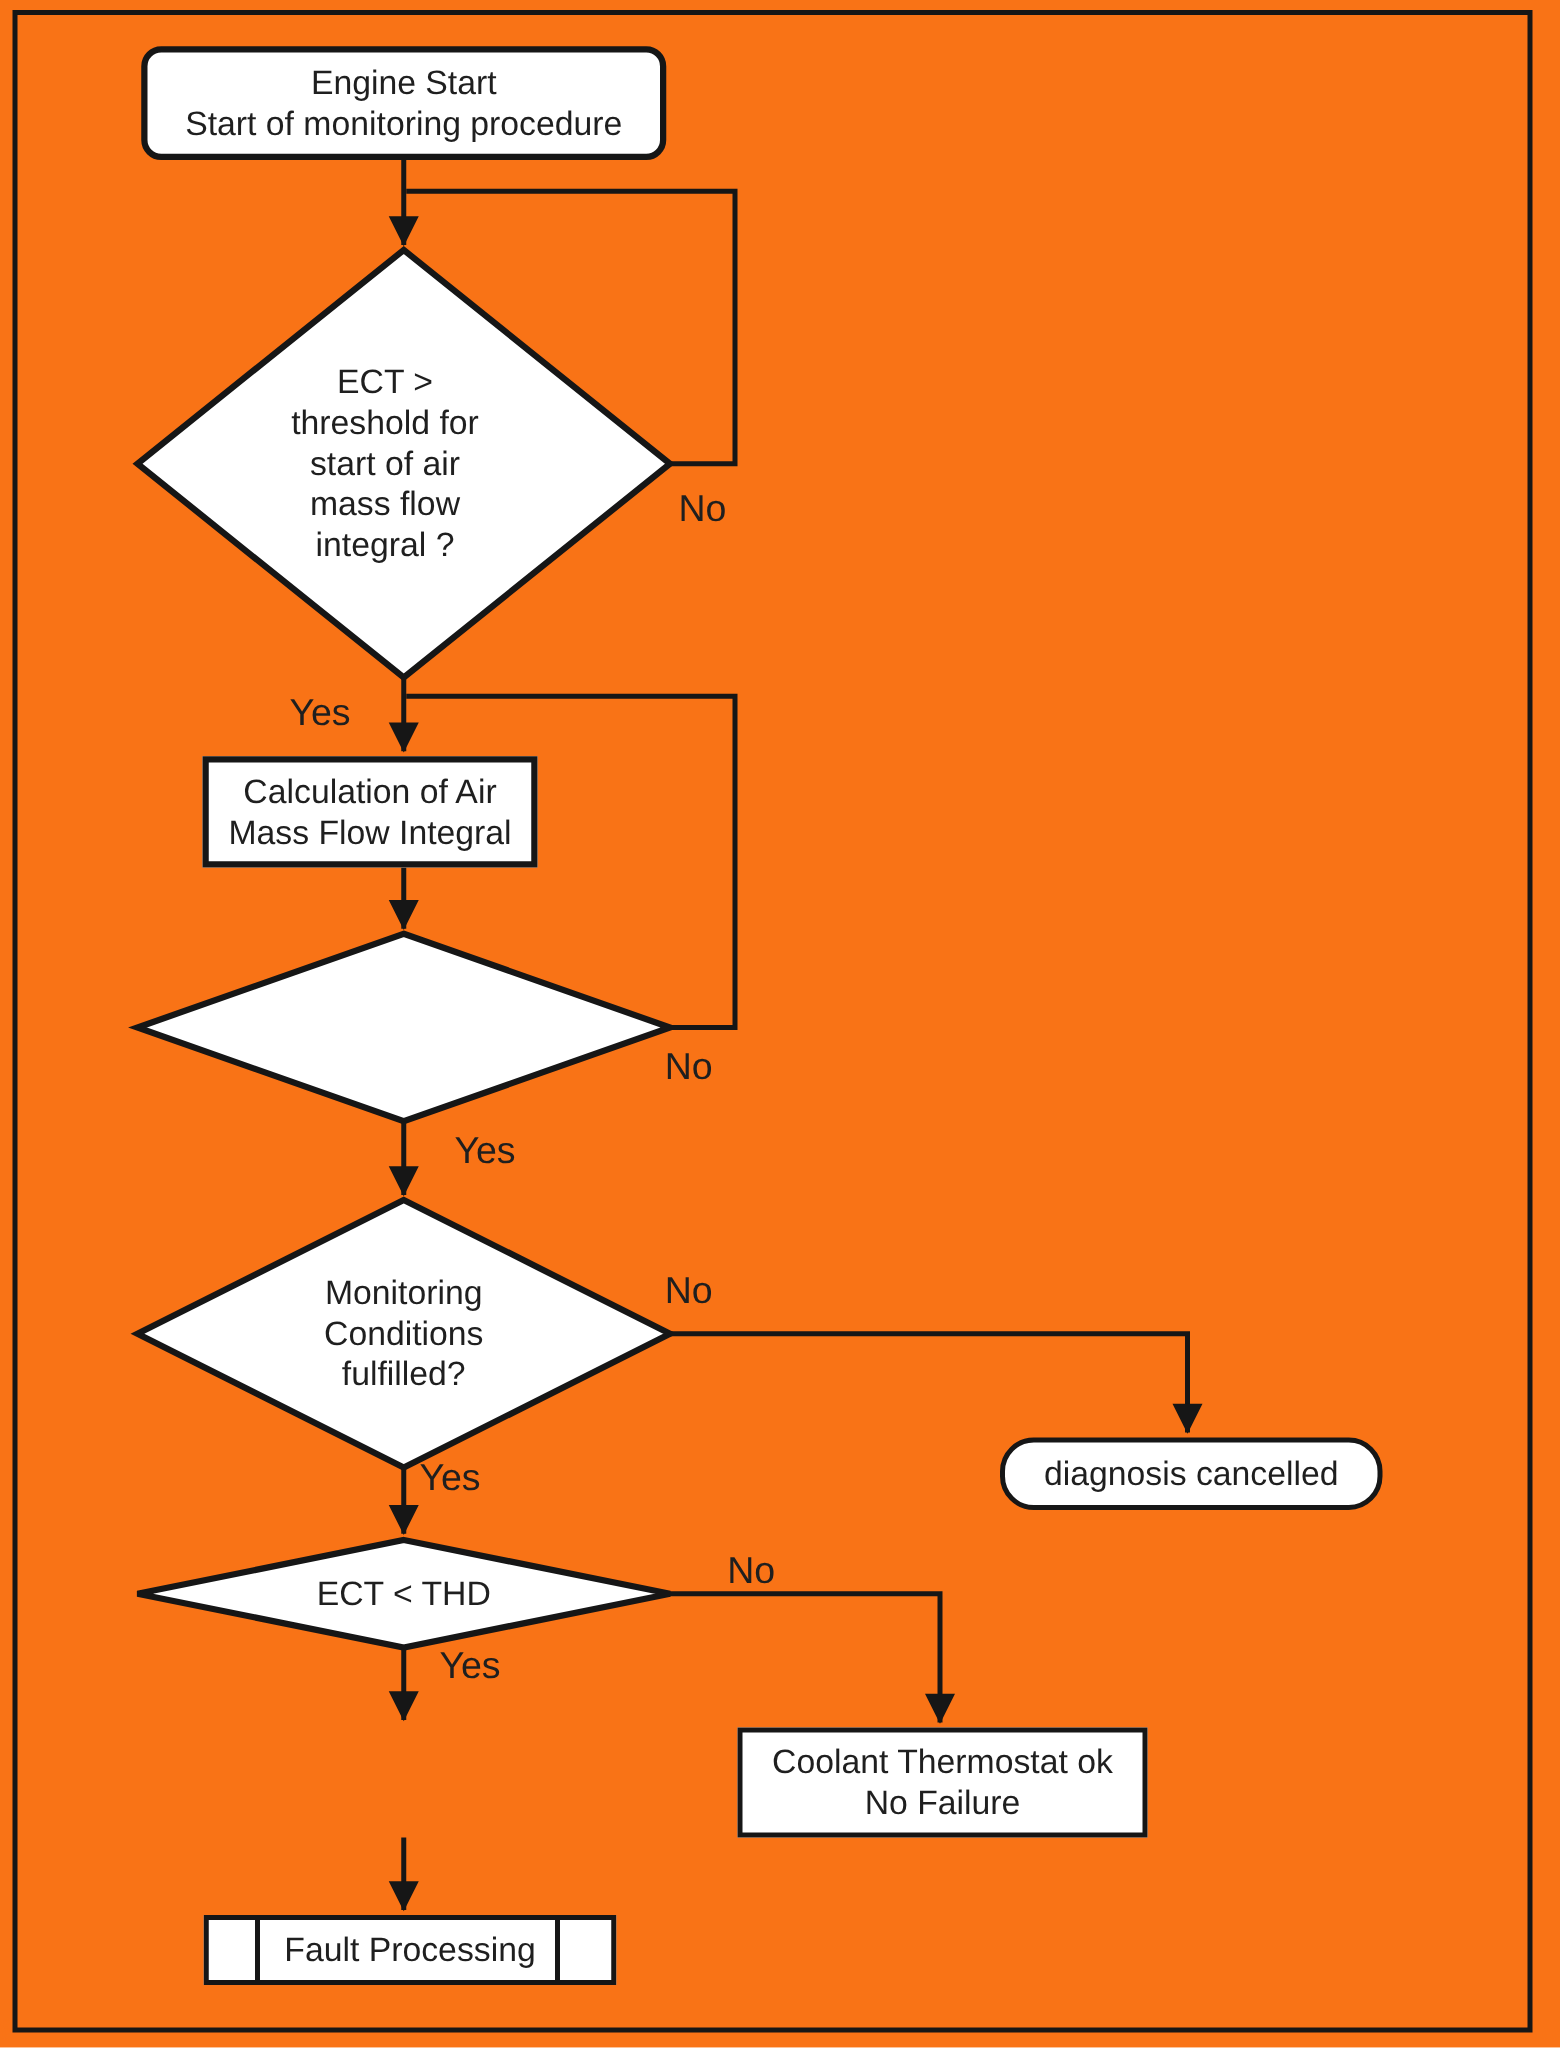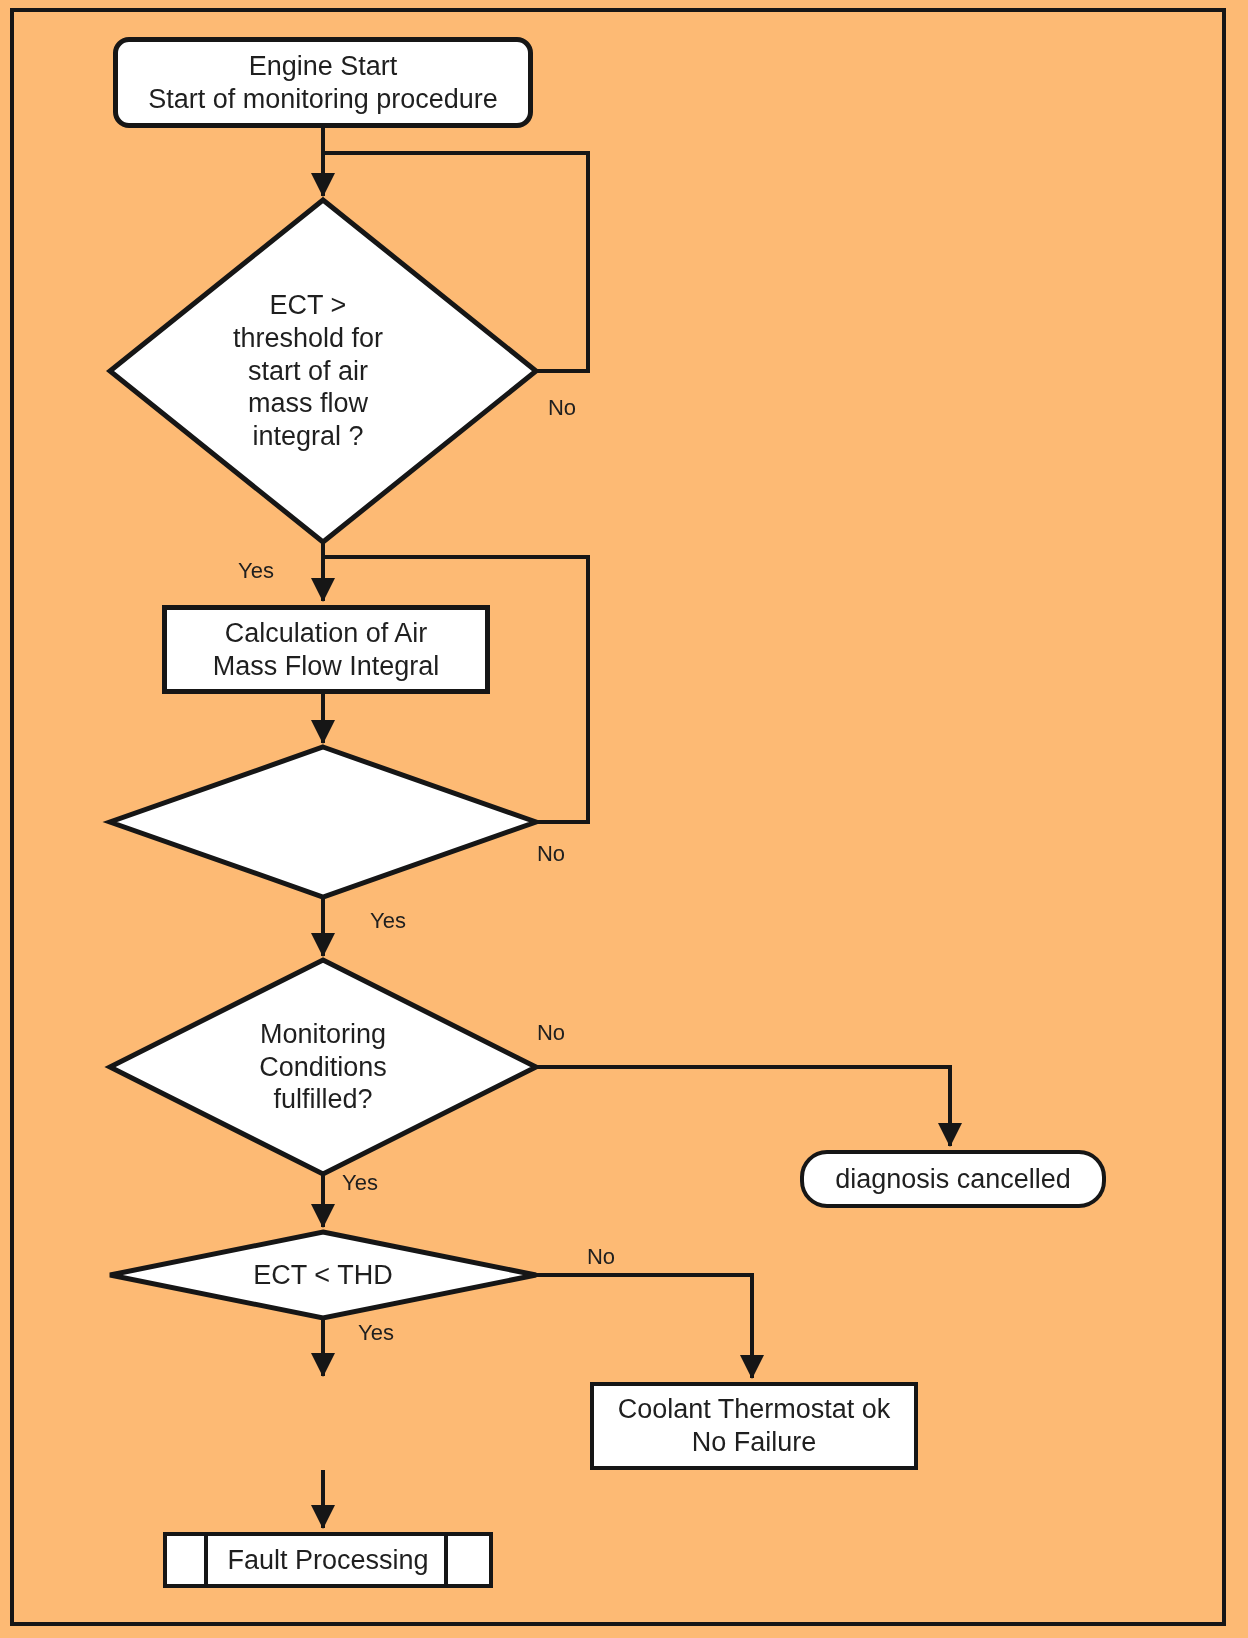--- a/index.html
+++ b/index.html
@@ -1,21 +1,21 @@
 <!DOCTYPE html>
 <html><head>
 <meta charset="utf-8">
 <style>
   * { margin: 0; padding: 0; box-sizing: border-box; }
   html, body { background: #ffffff; }
   .stage {
     position: relative;
     width: 1248px;
     height: 1638px;
-    background: #fdba74;
+    background: #f97316;
     font-family: "Liberation Sans", sans-serif;
     color: #1f1f1f;
     overflow: hidden;
   }
   .frame {
     position: absolute;
     left: 10px; top: 8px;
     width: 1216px; height: 1618px;
     border: 4px solid #161616;
   }
@@ -41,21 +41,21 @@
     display: flex;
     align-items: center;
     justify-content: center;
     text-align: center;
     pointer-events: none;
   }
   .edge-label {
     position: absolute;
     width: 90px;
     text-align: center;
-    font-size: 22px;
+    font-size: 30px;
     line-height: 32px;
   }
   .vbar {
     position: absolute;
     top: 0; bottom: 0;
     width: 4px;
     background: #161616;
   }
   .vbar.l { left: 37px; }
   .vbar.r { right: 41px; }
@@ -90,21 +90,21 @@
     <path d="M536,1275 H752 V1378" fill="none" stroke="#161616" stroke-width="4" marker-end="url(#arrow)"></path>
     <path d="M323,1318 V1376" fill="none" stroke="#161616" stroke-width="4" marker-end="url(#arrow)"></path>
     <path d="M323,1470 V1528" fill="none" stroke="#161616" stroke-width="4" marker-end="url(#arrow)"></path>
   </svg>
 
   <div class="box rounded" style="left:113px; top:37px; width:420px; height:91px;">
     <div class="node-label">Engine Start
 Start of monitoring procedure</div>
   </div>
 
-  <div class="box" style="left:162px; top:605px; width:328px; height:89px;">
+  <div class="box" style="left:162px; top:605px; width:268px; height:89px;">
     <div class="node-label">Calculation of Air
 Mass Flow Integral</div>
   </div>
 
   <div class="box thin" style="left:800px; top:1150px; width:306px; height:58px;border-radius:27px;">
     <div class="node-label">diagnosis cancelled</div>
   </div>
 
 
   <div class="box thin" style="left:590px; top:1382px; width:328px; height:88px;">

